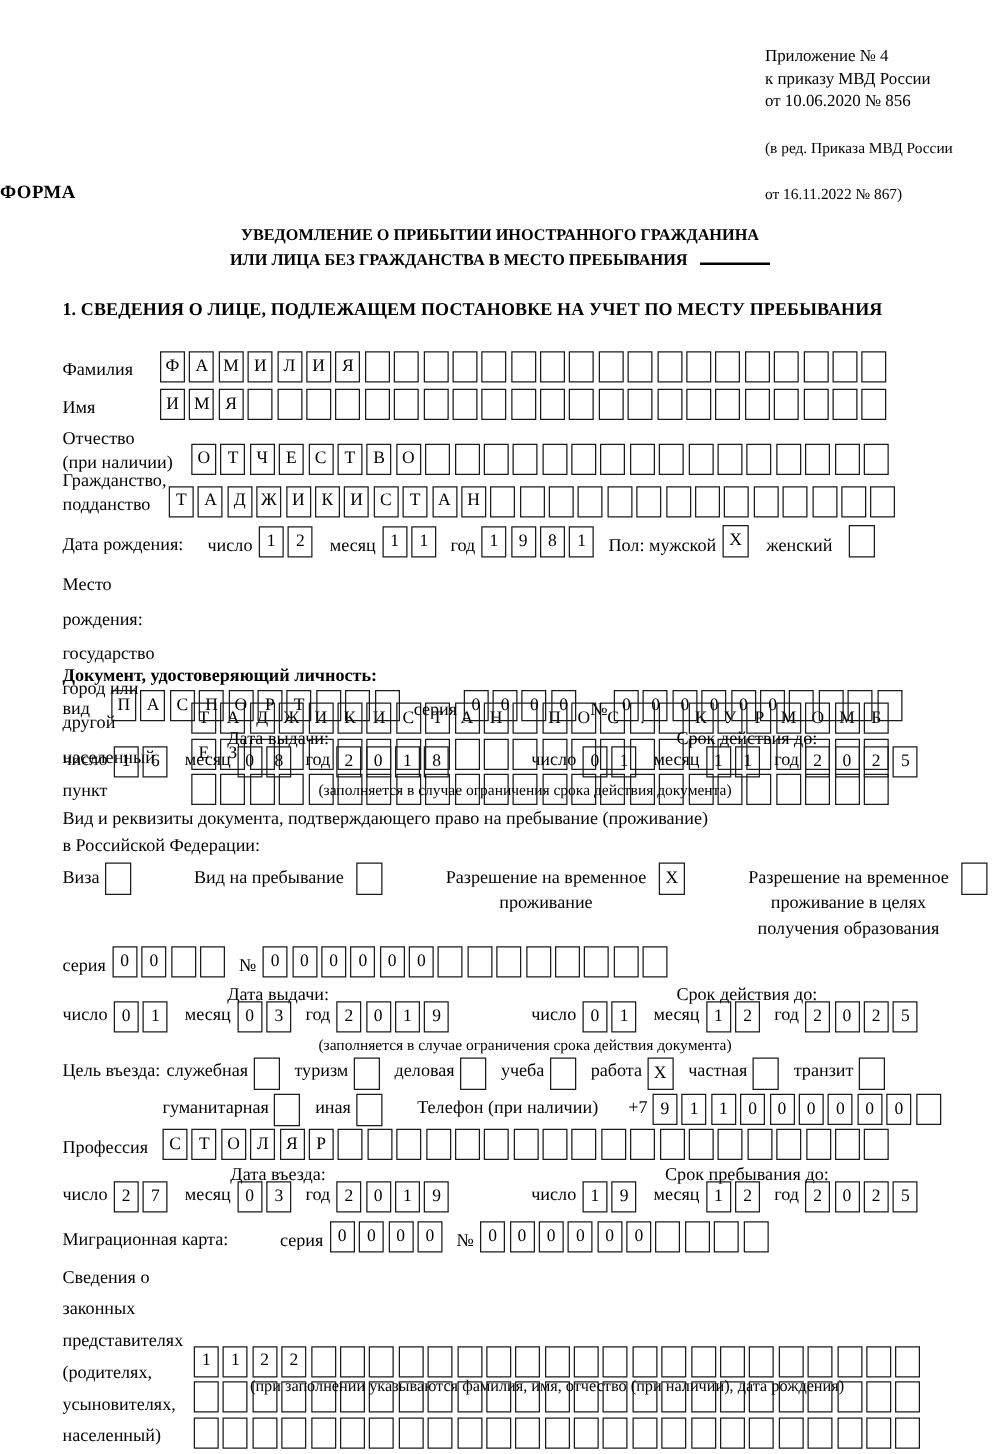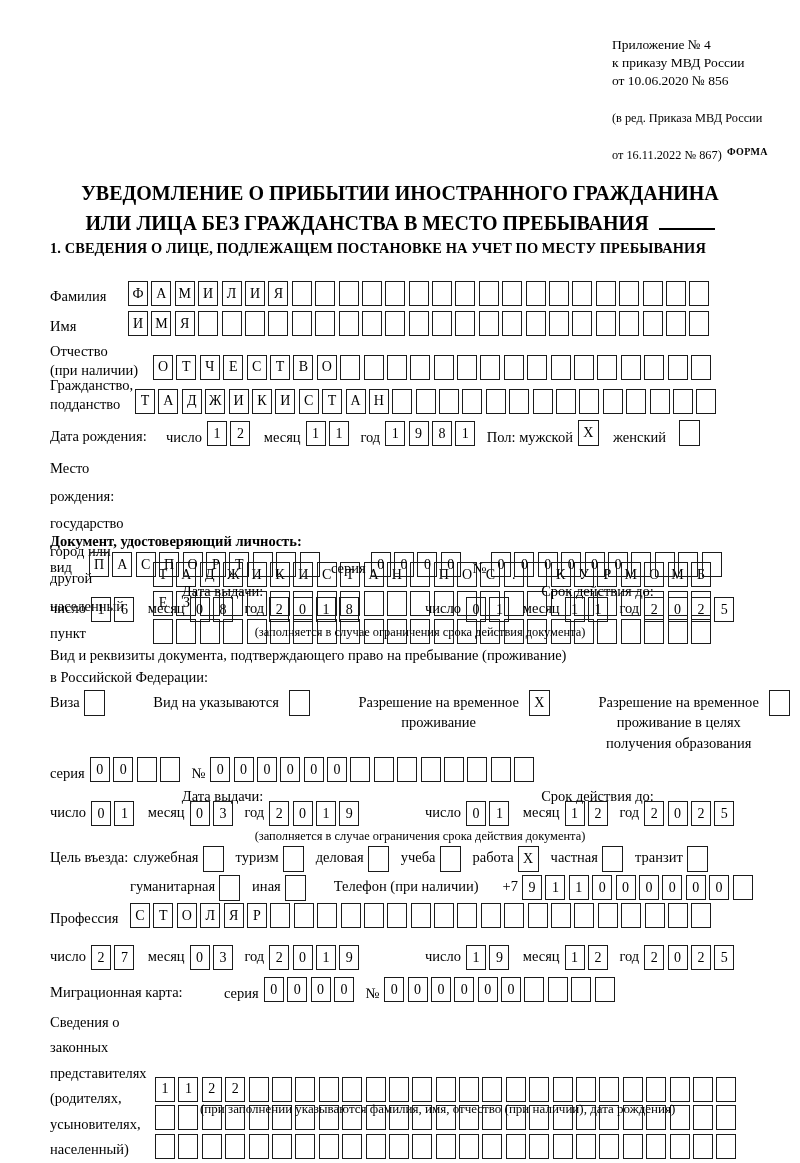--- a/index.html
+++ b/index.html
@@ -3,22 +3,22 @@
 <meta charset="utf-8">
 <style>
   html,body{margin:0;padding:0;background:#fff;}
   body{width:800px;height:1163px;overflow:hidden;color:#000;
        font-family:"Liberation Serif",serif;}
   .page{position:relative;width:800px;height:1163px;background:#fff;}
   .abs{position:absolute;left:50px;}
 
   .corner{left:612px;top:36px;font-size:13.5px;line-height:1.34;white-space:nowrap;}
   .corner .small{font-size:12.3px;margin-top:20px;font-family:Liberation Serif, serif;}
-  .forma{left:0;top:146px;width:768px;text-align:right;font-weight:bold;font-size:10px;letter-spacing:.4px;}
-  .title{left:0;top:178px;width:800px;text-align:center;font-weight:bold;font-size:20px;line-height:1.5;}
+  .forma{left:0;top:146px;width:768px;font-weight:bold;font-size:15px;letter-spacing:.4px;}
+  .title{left:0;top:178px;width:800px;text-align:center;font-weight:bold;font-size:13px;line-height:1.5;}
   .blank{display:inline-block;width:56px;border-bottom:2px solid #000;margin-left:10px;height:12px;}
   .sec1{top:240px;font-weight:bold;font-size:14.4px;letter-spacing:.1px;white-space:nowrap;}
 
   .frow{display:flex;align-items:flex-end;}
   .lbl{font-size:14.5px;line-height:1.3;padding-top:3px;flex:none;}
   .cells{display:flex;flex:none;}
   .cell{width:18px;height:23px;border:1.5px solid #1b1b1b;margin-right:3.4px;flex:none;
         display:flex;align-items:center;justify-content:center;font-size:14px;}
   .chk{width:19px;height:24px;border:1.5px solid #1b1b1b;flex:none;
        display:flex;align-items:center;justify-content:center;font-size:14px;}
@@ -398,21 +398,21 @@
 
   <div class="abs intro" style="top:647px">Вид и реквизиты документа, подтверждающего право на пребывание (проживание)</div>
   <div class="abs intro" style="top:669px">в Российской Федерации:</div>
 
   <div class="abs opts" style="top:690px">
     <div class="opt">
       <div class="olbl">Виза</div>
       <span class="chk" style="margin-left:4px"></span>
     </div>
     <div class="opt">
-      <div class="olbl">Вид на указываются</div>
+      <div class="olbl">Вид на пребывание</div>
       <span class="chk"></span>
     </div>
     <div class="opt">
       <div class="olbl">
         <div>Разрешение на временное</div>
         <div>проживание</div>
       </div>
       <span class="chk">X</span>
     </div>
     <div class="opt">
@@ -561,20 +561,24 @@
         <span class="cell"></span>
         <span class="cell"></span>
         <span class="cell"></span>
         <span class="cell"></span>
         <span class="cell"></span>
         <span class="cell"></span>
         <span class="cell"></span>
       </div>
   </div>
 
+  <div class="abs dates-heads" style="top:932px">
+    <div class="dh-l">Дата въезда:</div>
+    <div class="dh-r">Срок пребывания до:</div>
+  </div>
   <div class="abs frow" style="top:945px">
     <div class="dgroup">
       <span class="dlbl">число</span>
       <div class="cells">
           <span class="cell">2</span>
           <span class="cell">7</span>
         </div>
       <span class="dlbl ml10">месяц</span>
       <div class="cells">
           <span class="cell">0</span>

